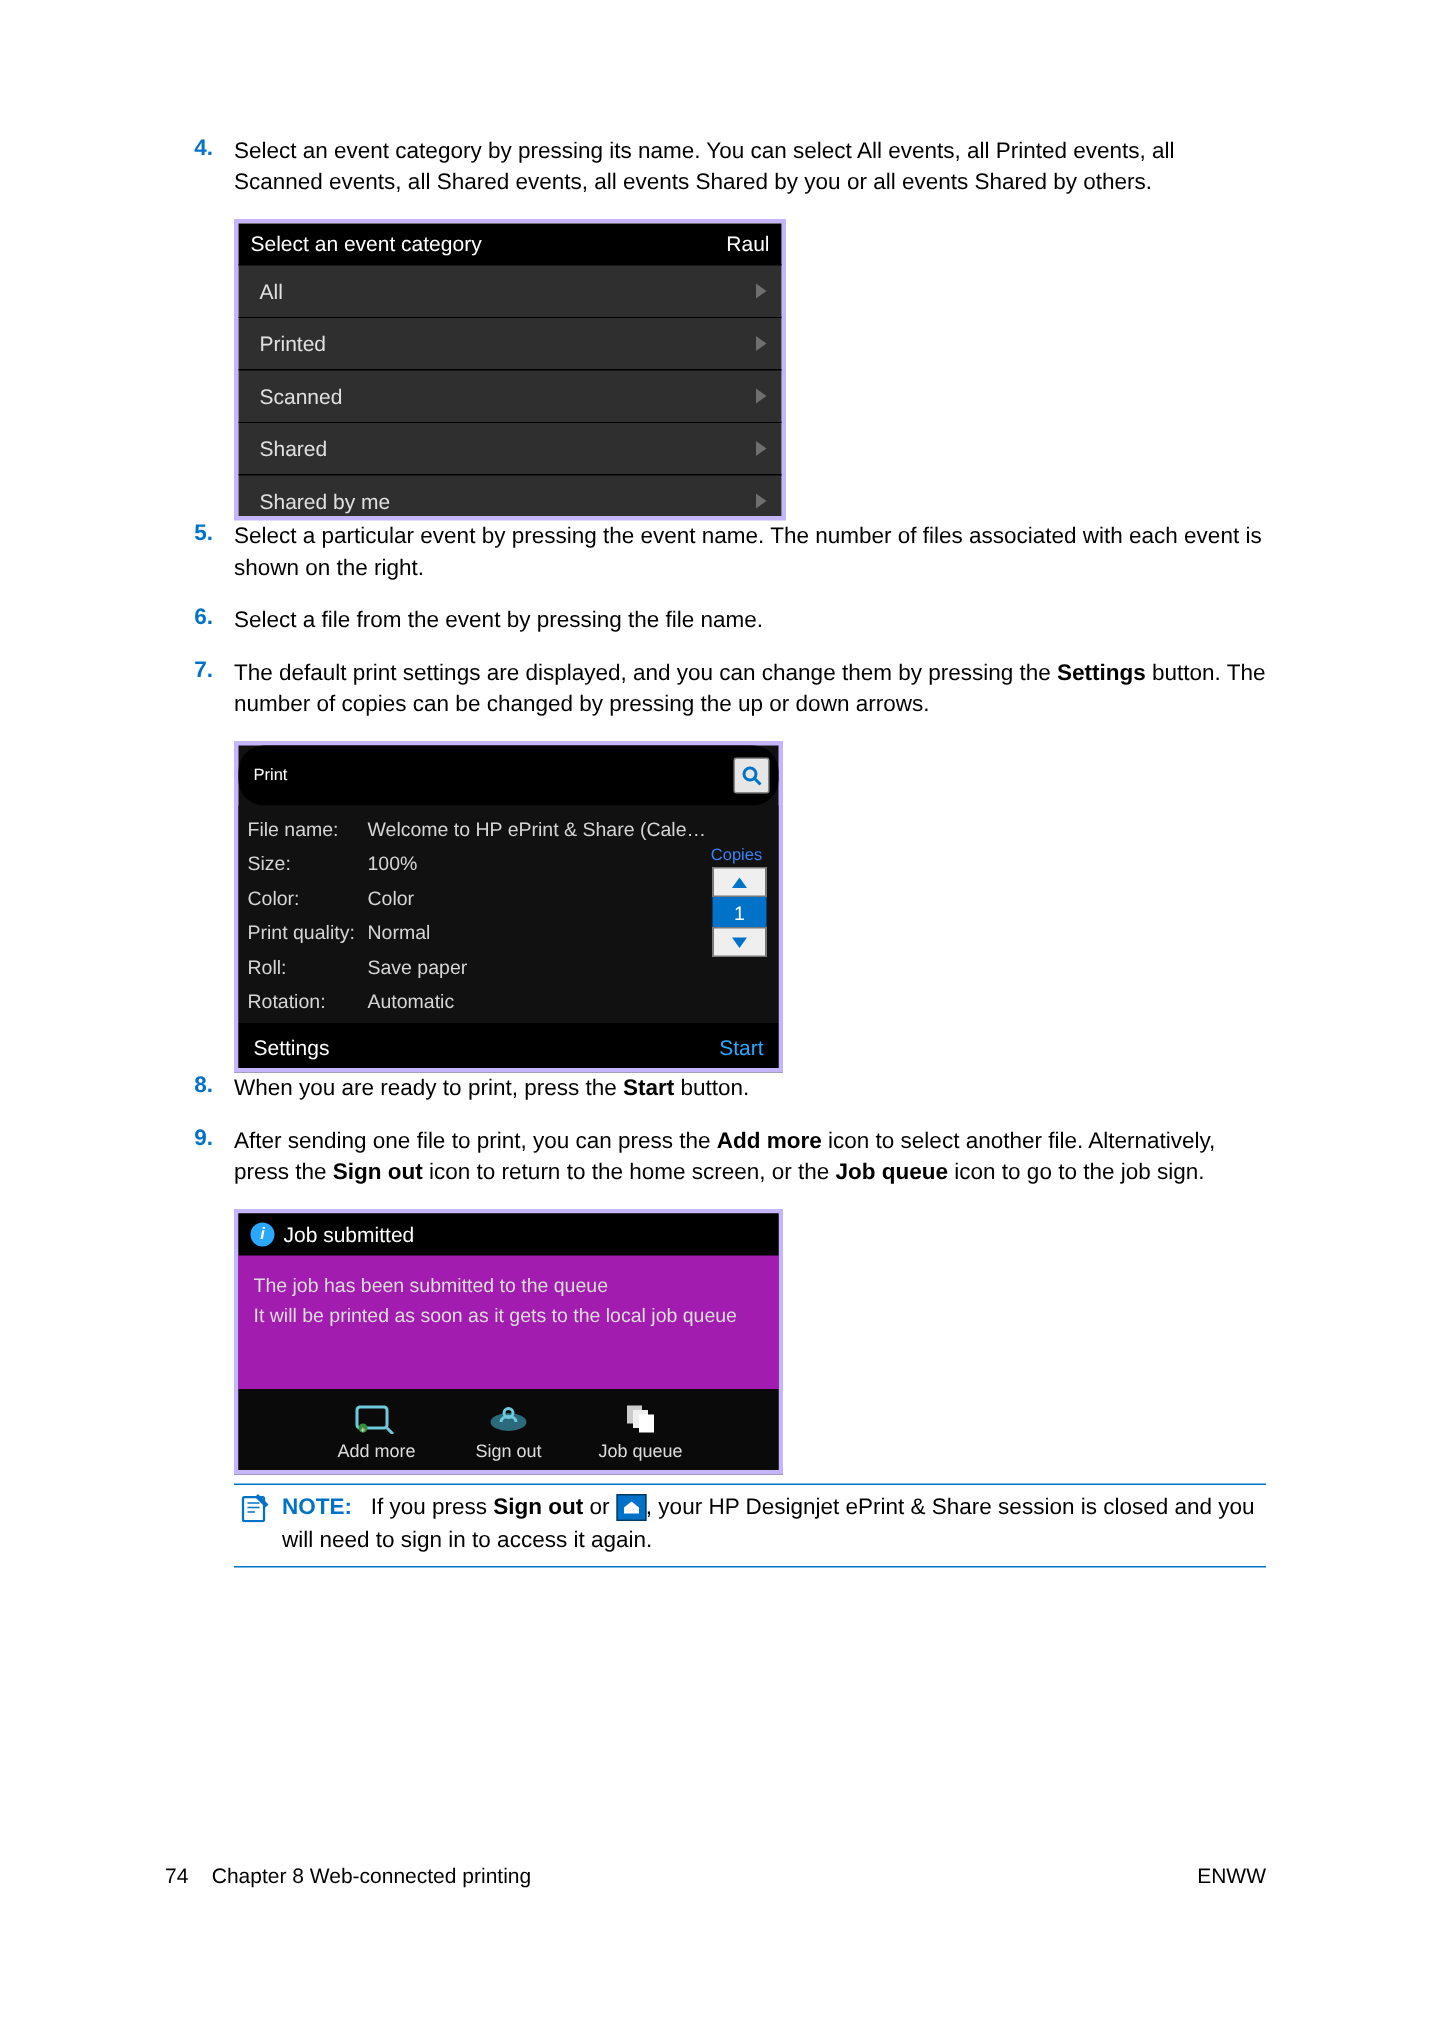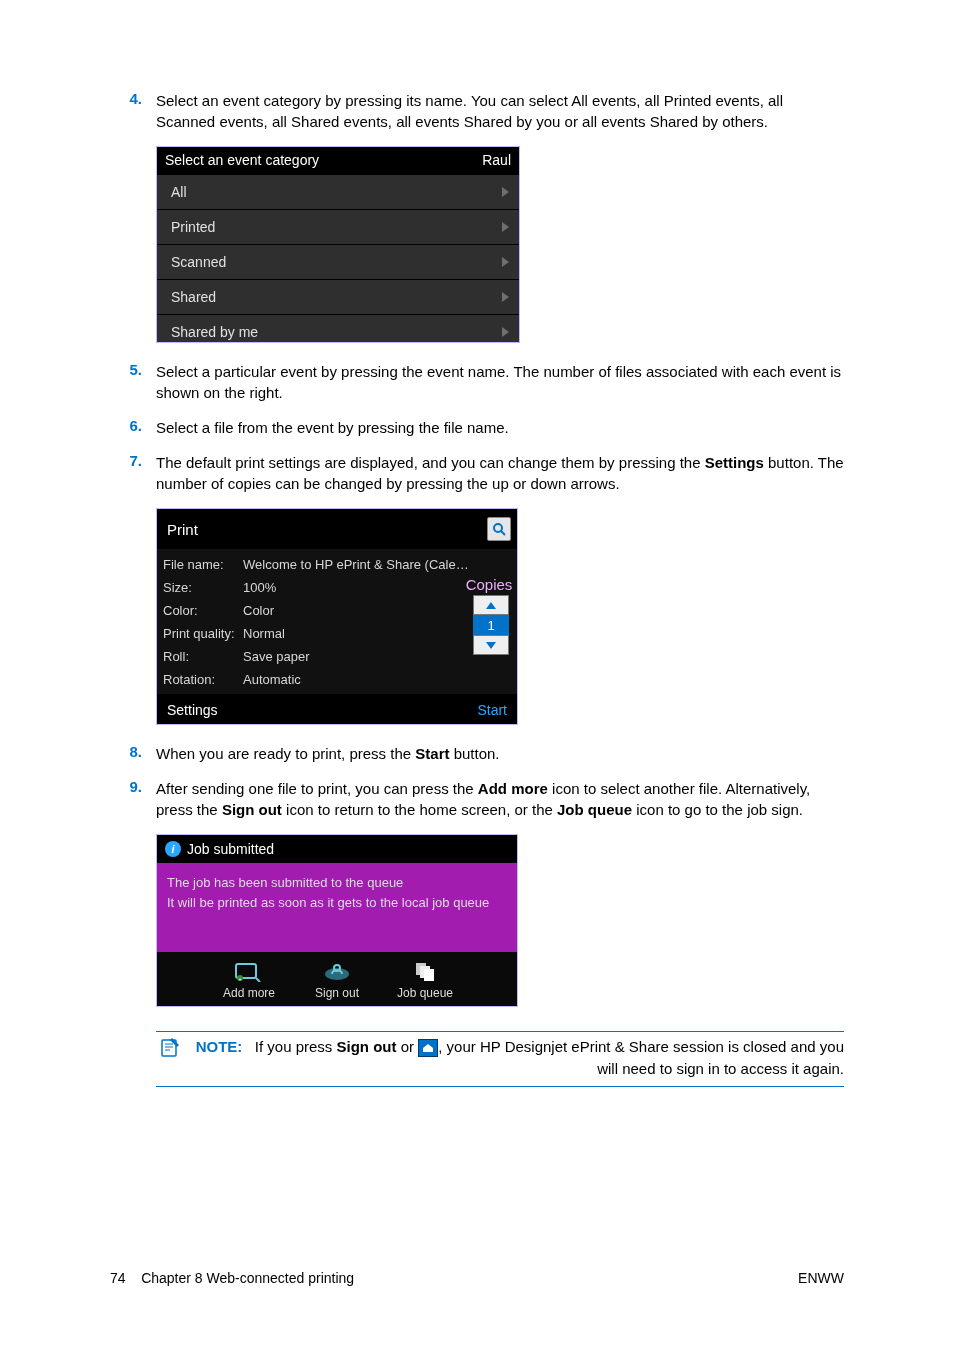--- a/index.html
+++ b/index.html
@@ -33,22 +33,21 @@
   .step-body {
     flex: 1;
     font-size: 15px;
     line-height: 1.4;
   }
   .step-body b { font-weight: bold; }
 
   
   .shot {
     margin-left: 46px;
-    margin-bottom: 18px;
-    border: 1px solid #c4b5fd;
+    border: 3px solid #c4b5fd;
     display: inline-block;
   }
   .shot1 { width: 362px; }
   .shot1-header {
     background: #000;
     color: #fff;
     display: flex;
     justify-content: space-between;
     padding: 5px 8px 6px 8px;
     font-size: 14px;
@@ -73,21 +72,22 @@
 
   
   .shot2 { width: 360px; background:#111; }
   .shot2-header {
     background: #000;
     color: #fff;
     display: flex;
     justify-content: space-between;
     align-items: center;
     padding: 8px 6px 8px 10px;
-    font-size: 15px;
+    font-size: 11px;
+    border-radius: 17px;
   }
   .mag-btn {
     width: 22px; height: 22px;
     background: #e6e6e6;
     border: 1px solid #888;
     border-radius: 2px;
     display:flex; align-items:center; justify-content:center;
   }
   .mag-btn svg { display:block; }
   .shot2-body {
@@ -98,21 +98,21 @@
   }
   .shot2-line { display:flex; padding: 4px 0; }
   .shot2-label { width: 80px; }
   .shot2-val { flex:1; }
   .copies-col {
     position: relative;
     float: right;
     width: 48px;
     text-align: center;
   }
-  .copies-head { color:#f0abfc; font-size:15px; }
+  .copies-head { color:#3b82f6; font-size:11px; }
   .stepper {
     margin-top:2px;
     width:36px;
     margin-left:auto; margin-right:4px;
   }
   .step-btn {
     background:#efefef; border:1px solid #777; height:18px;
     display:flex; align-items:center; justify-content:center;
     font-size:10px; color:#0073c8;
   }
@@ -158,34 +158,34 @@
     width:36px; height:26px; display:flex; align-items:center; justify-content:center;
     font-size:18px;
   }
 
   .note-block {
     margin-left:46px; margin-top:6px;
     display:flex; align-items:flex-start; gap:8px;
     border-top:1px solid #0073c8;
     border-bottom:1px solid #0073c8;
     padding:4px 0 6px 0;
-    font-size:15px; line-height:1.45;text-align:right;
+    font-size:15px; line-height:1.45;
   }
   .note-icon { color:#0073c8; font-size:18px; padding-left:4px; padding-top:1px; }
   .note-label { color:#0073c8; font-weight:bold; }
   .home-inline {
     display:inline-flex; width:18px; height:16px;
     background:#0073c8; border:1px solid #003a66;
     align-items:center; justify-content:center;
     vertical-align:middle;
   }
   .home-inline svg { display:block; }
 
   .footer {
-    position:absolute; bottom:24px; left:110px; right:110px;
+    position:absolute; bottom:52px; left:110px; right:110px;
     display:flex; justify-content:space-between;
     font-size:14px;
   }
 
   .tri-up {
     width:0;height:0;border-left:5px solid transparent;border-right:5px solid transparent;border-bottom:7px solid #0073c8;
   }
   .tri-down {
     width:0;height:0;border-left:5px solid transparent;border-right:5px solid transparent;border-top:7px solid #0073c8;
   }

